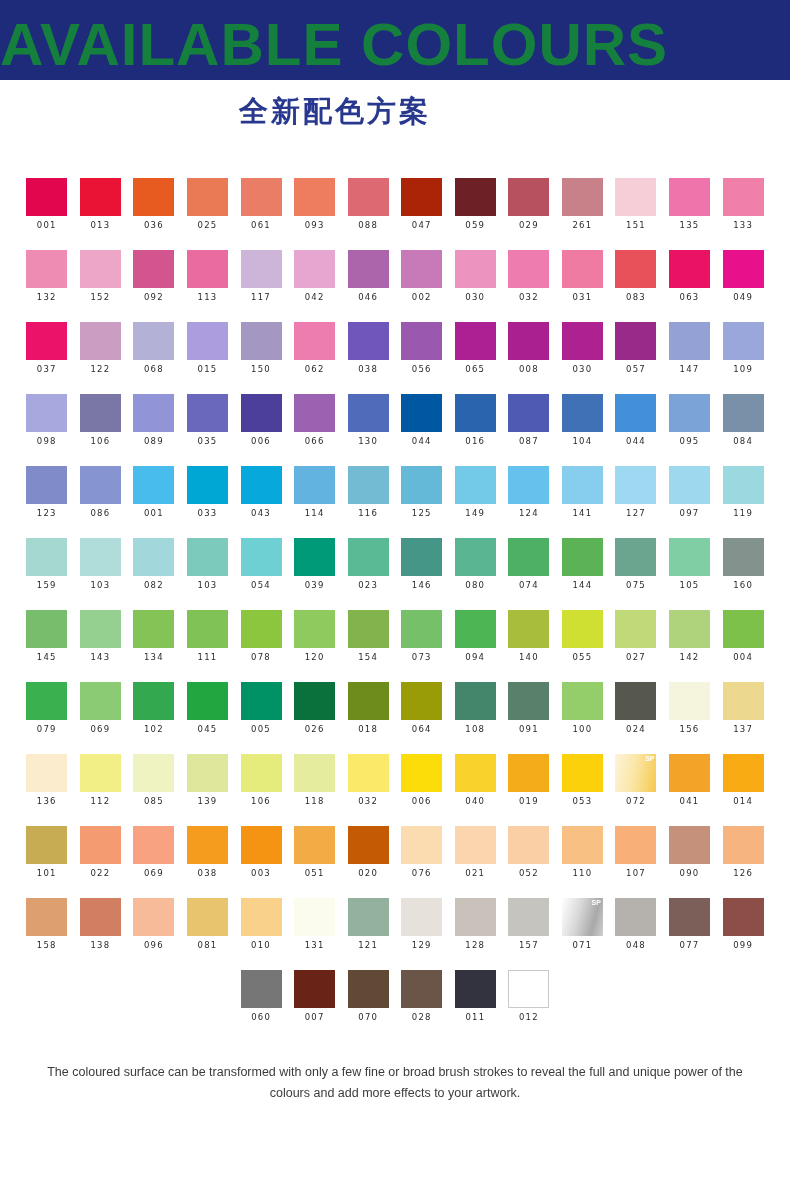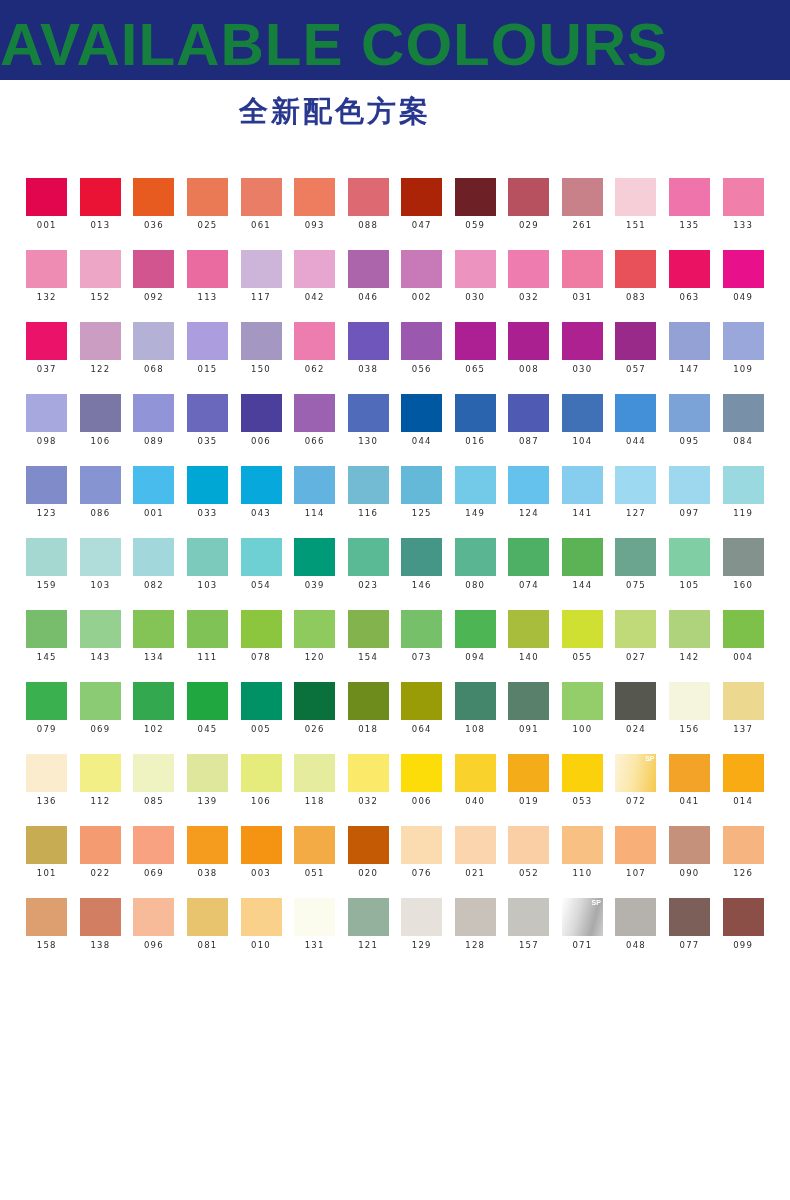--- a/index.html
+++ b/index.html
@@ -757,16 +757,43 @@
         </div>
         <div class="cell">
           <div class="chip" style="background-color: rgb(124, 95, 88);"></div>
           <div class="code">077</div>
         </div>
         <div class="cell">
           <div class="chip" style="background-color: rgb(140, 79, 72);"></div>
           <div class="code">099</div>
         </div>
       </div>
+      <div class="srow centered">
+        <div class="cell">
+          <div class="chip" style="background-color: rgb(118, 118, 118);"></div>
+          <div class="code">060</div>
+        </div>
+        <div class="cell">
+          <div class="chip" style="background-color: rgb(106, 35, 23);"></div>
+          <div class="code">007</div>
+        </div>
+        <div class="cell">
+          <div class="chip" style="background-color: rgb(96, 73, 53);"></div>
+          <div class="code">070</div>
+        </div>
+        <div class="cell">
+          <div class="chip" style="background-color: rgb(107, 84, 72);"></div>
+          <div class="code">028</div>
+        </div>
+        <div class="cell">
+          <div class="chip" style="background-color: rgb(51, 51, 63);"></div>
+          <div class="code">011</div>
+        </div>
+        <div class="cell">
+          <div class="chip outlined" style="background-color: rgb(255, 255, 255);"></div>
+          <div class="code">012</div>
+        </div>
+      </div>
     </div>
 
+  <div class="footer">The coloured surface can be transformed with only a few fine or broad brush strokes to reveal the full and unique power of the colours and add more effects to your artwork.</div>
 
 </div>
 
 </body></html>

